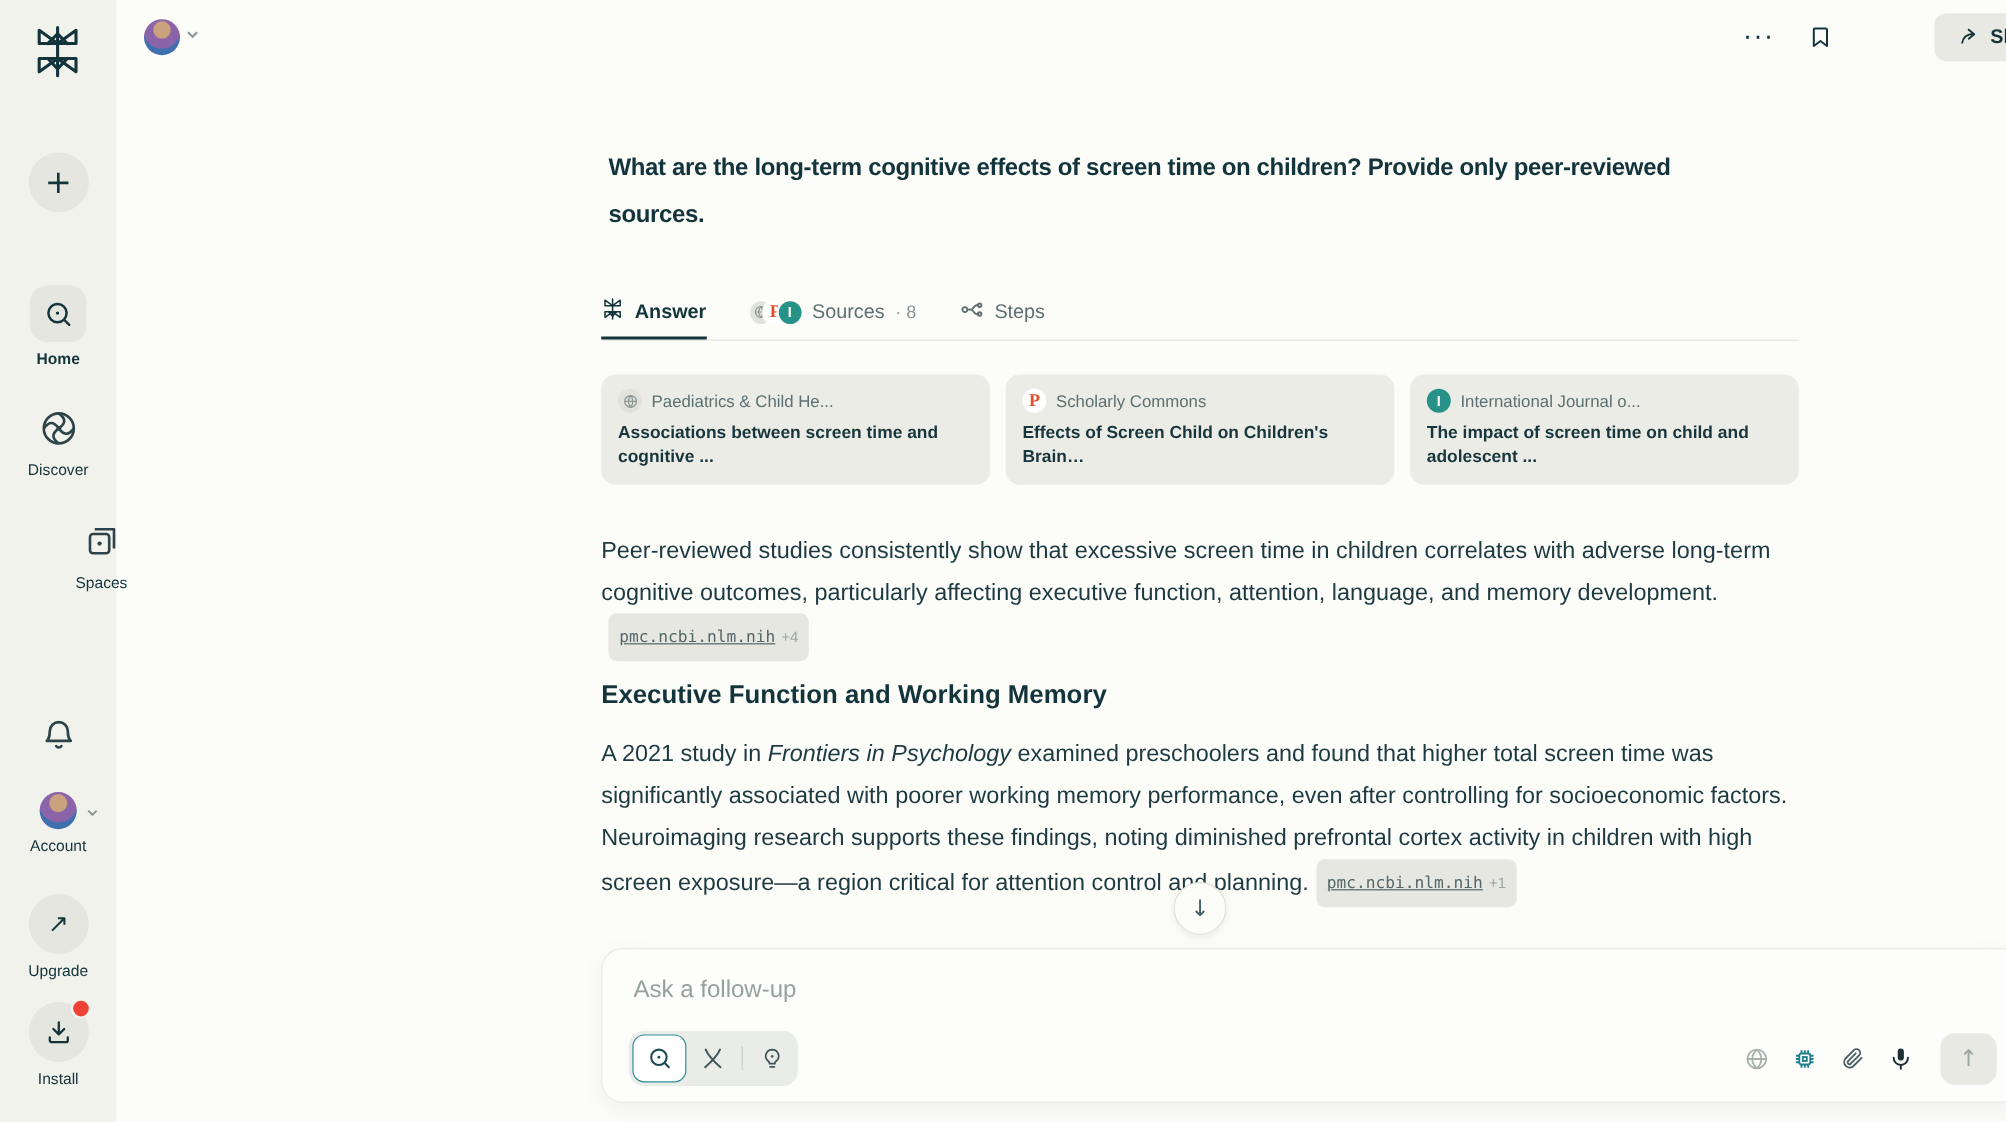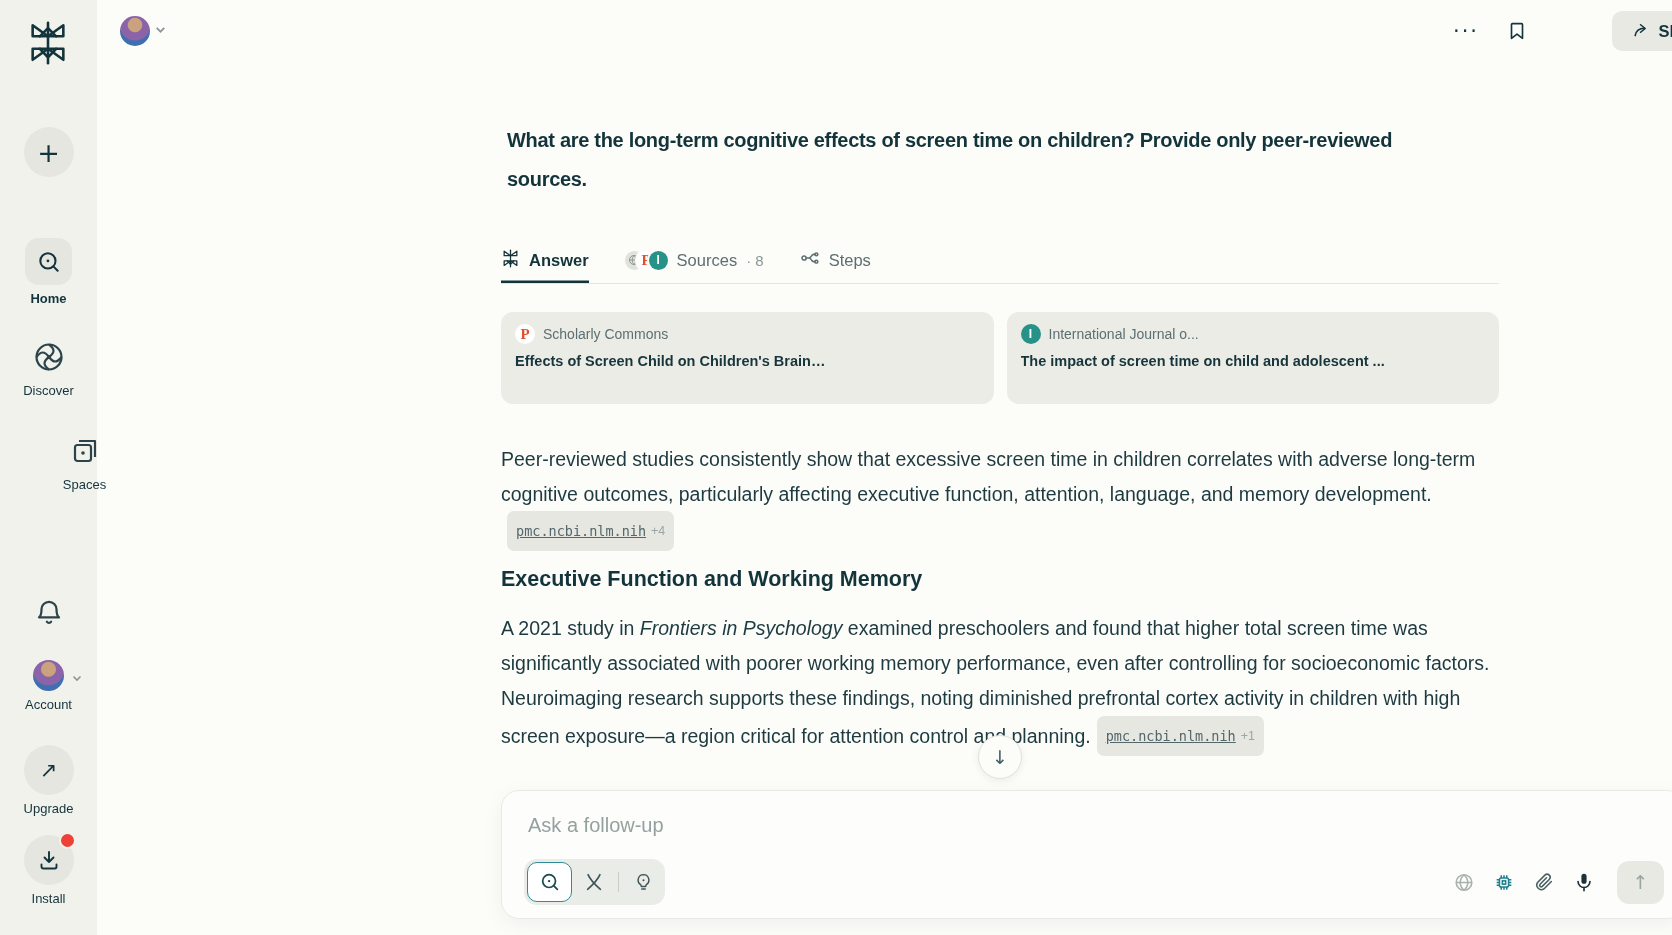--- a/index.html
+++ b/index.html
@@ -237,20 +237,32 @@
           <path d="M7 11h3c2.5 0 2.5-4 5-4h1.5M10 11c2.5 0 2.5 4 5 4h1.5"></path>
           <circle cx="18" cy="7" r="1.6"></circle>
             <circle cx="18" cy="15" r="1.6"></circle>
         </svg>
       </span>
       <span>Steps</span>
     </div>
   </div>
 
   <div class="cards">
+    <div class="card">
+      <div class="card-head">
+        <span class="fav fav-globe">
+          <svg width="13" height="13" viewBox="0 0 24 24" fill="none" stroke="currentColor" stroke-width="2">
+              <circle cx="12" cy="12" r="9"></circle>
+              <path d="M3 12h18M12 3c-4.5 5-4.5 13 0 18M12 3c4.5 5 4.5 13 0 18"></path>
+            </svg>
+        </span>
+        <span class="card-source">Paediatrics &amp; Child He...</span>
+      </div>
+      <div class="card-title">Associations between screen time and cognitive ...</div>
+    </div>
 
     <div class="card">
       <div class="card-head">
         <span class="fav fav-p">P</span>
         <span class="card-source">Scholarly Commons</span>
       </div>
       <div class="card-title">Effects of Screen Child on Children's Brain…</div>
     </div>
 
     <div class="card">

